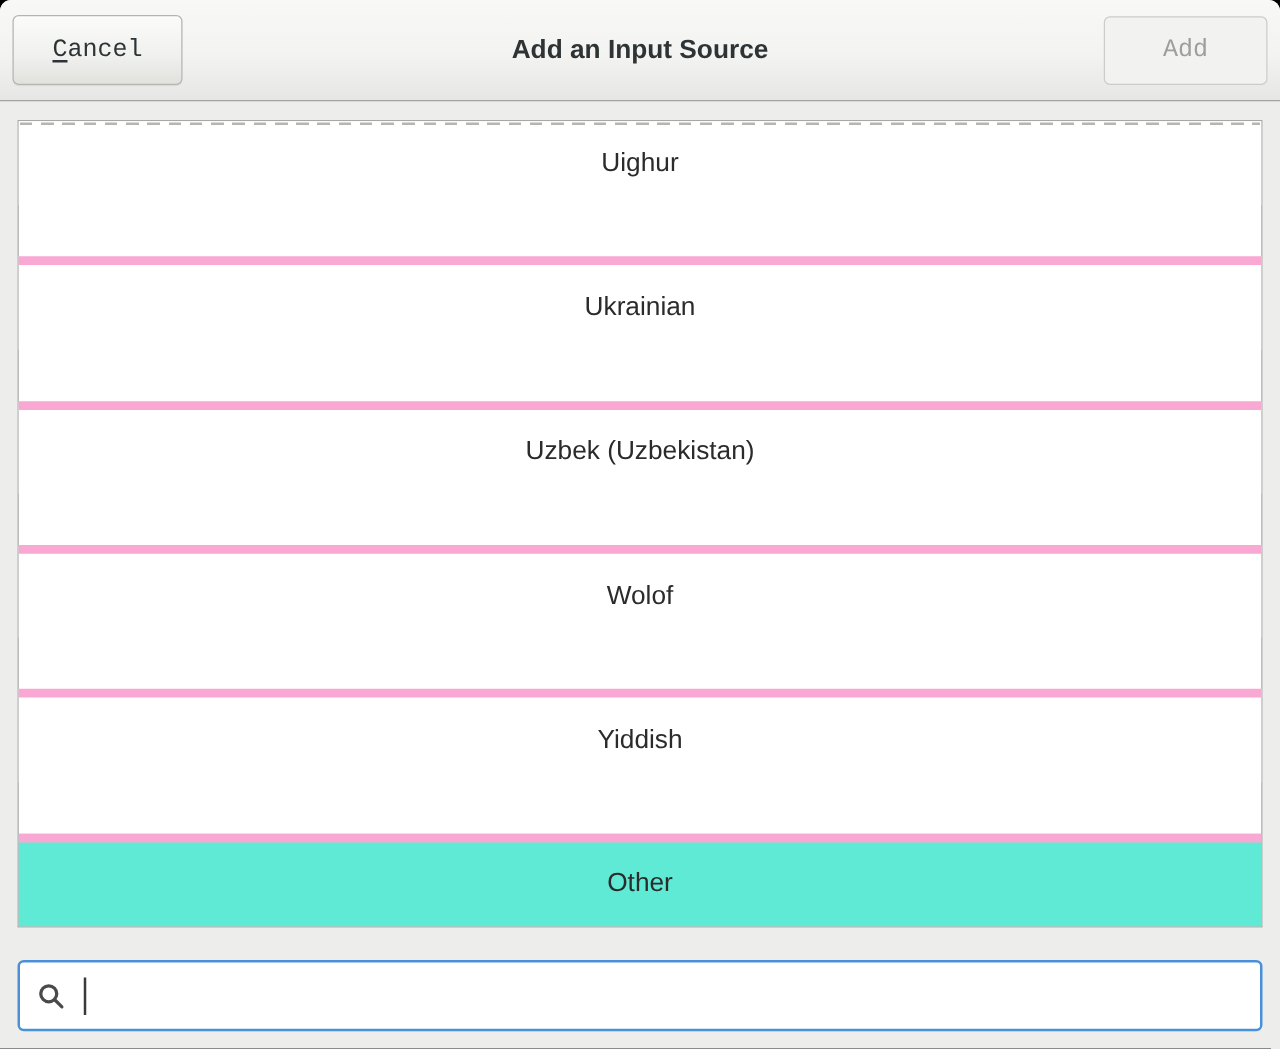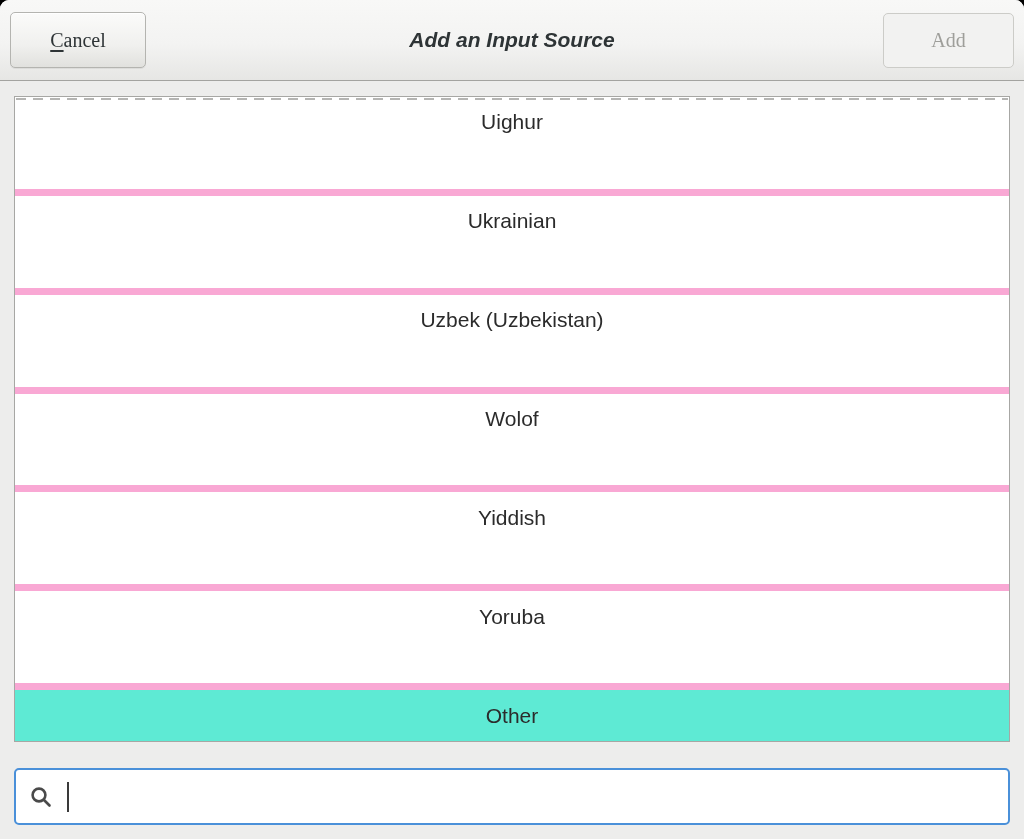--- a/index.html
+++ b/index.html
@@ -14,24 +14,24 @@
   
   .headerbar{
     position:absolute;left:0;top:0;right:0;height:81px;
     background:linear-gradient(to bottom,#f8f8f7 0%,#f3f3f2 55%,#e6e6e4 100%);
     border-bottom:1px solid #a3a3a0;
     display:flex;align-items:center;justify-content:space-between;
     padding:0 10px;
   }
   .title{
     position:absolute;left:0;right:0;text-align:center;
-    font-size:21px;font-weight:700;color:#2e3436;pointer-events:none;font-style:italic;
+    font-size:21px;font-weight:700;color:#2e3436;pointer-events:none;
   }
   .btn{
-    font-family:Liberation Serif, serif;font-size:20px;border-radius:5px;
+    font-family:Liberation Mono, monospace;font-size:20px;border-radius:5px;
     display:flex;align-items:center;justify-content:center;
   }
   .btn-cancel{
     width:136px;height:56px;color:#2e3436;
     background:linear-gradient(to bottom,#fbfbfa 0%,#f0f0ee 60%,#e1e1de 100%);
     border:1px solid #b4b4b0;
     box-shadow:inset 0 1px rgba(255,255,255,.85),0 1px rgba(0,0,0,.06);
     cursor:pointer;
   }
   .btn-cancel .mnemonic{text-decoration:underline;text-underline-offset:3px;}
@@ -91,23 +91,20 @@
       </div>
     <div class="row">
         <span>Uzbek (Uzbekistan)</span>
       </div>
     <div class="row">
         <span>Wolof</span>
       </div>
     <div class="row">
         <span>Yiddish</span>
       </div>
-    <div class="row">
-        <span>Yoruba</span>
-      </div>
     <div class="row other">
         <span>Other</span>
       </div>
   </div>
 
   <div class="search-entry">
     <svg class="search-icon" viewBox="0 0 24 24" fill="none" stroke="#4a4a4a" stroke-width="2.6" stroke-linecap="round">
       <circle cx="10" cy="10" r="6.4"></circle>
       <line x1="15" y1="15" x2="20.5" y2="20.5"></line>
     </svg>

